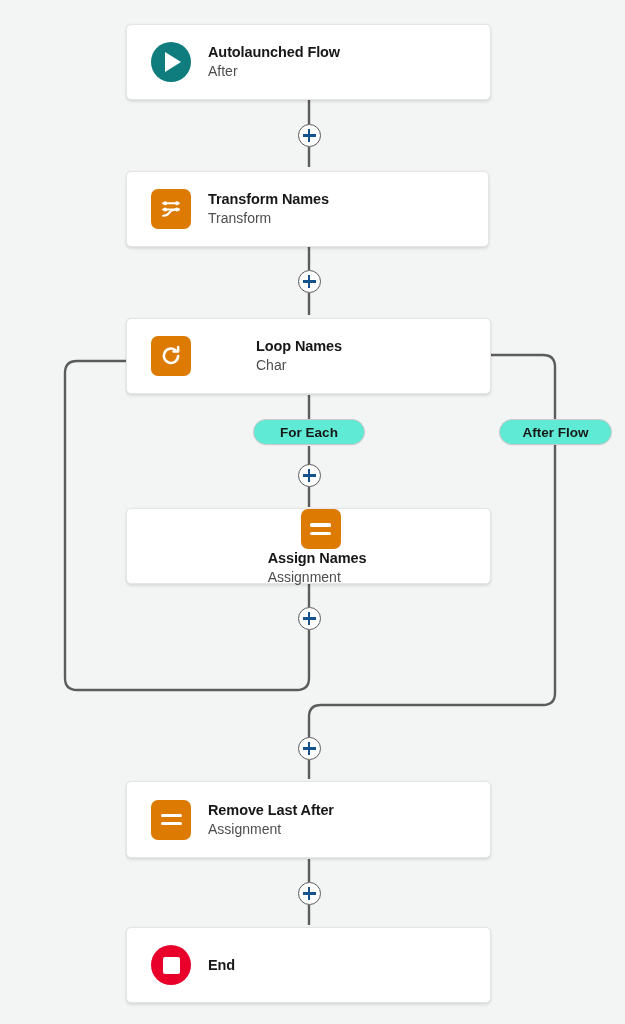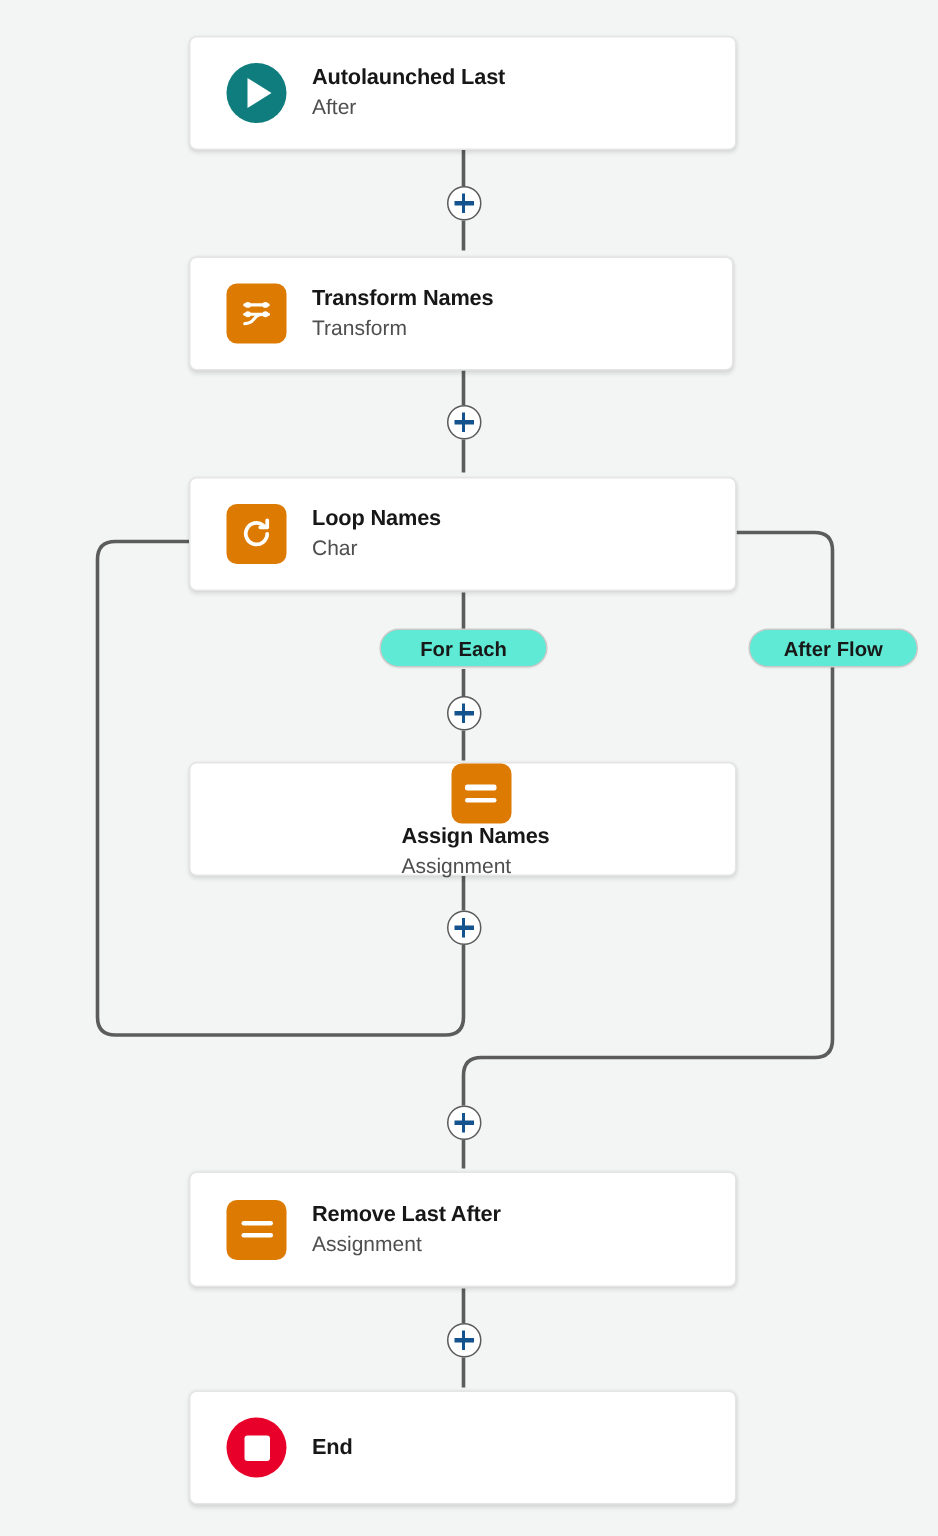--- a/index.html
+++ b/index.html
@@ -113,21 +113,21 @@
     </g>
   </svg>
 
   <div class="node" style="left:126px;top:24px;width:365px;height:76px;">
     <div class="node-icon">
       <div class="ic-circle-teal">
           <div class="play-tri"></div>
         </div>
     </div>
     <div class="node-text">
-      <div class="node-title">Autolaunched Last</div>
+      <div class="node-title">Autolaunched Flow</div>
       <div class="node-sub">After</div>
     </div>
   </div>
 
   <div class="node" style="left:126px;top:171px;width:363px;height:76px;">
     <div class="node-icon">
       <div class="ic-sq">
         <svg width="25" height="25" viewBox="0 0 24 24" fill="none" stroke="#ffffff" stroke-width="2" stroke-linecap="round">
           <path d="M4 6 H19"></path>
           <path d="M4 12 H19"></path>
@@ -138,21 +138,21 @@
           <circle cx="17.2" cy="12" r="1.9" fill="#ffffff" stroke="none"></circle>
         </svg>
       </div>
     </div>
     <div class="node-text">
       <div class="node-title">Transform Names</div>
       <div class="node-sub">Transform</div>
     </div>
   </div>
 
-  <div class="node" style="left:126px;top:318px;width:365px;height:76px;">
+  <div class="node" style="left:126px;top:318px;width:365px;height:76px;gap:48px;">
     <div class="node-icon">
       <div class="ic-sq">
         <svg width="26" height="26" viewBox="0 0 24 24" fill="none" stroke="#ffffff" stroke-width="2.3" stroke-linecap="round">
           <path d="M18.6 11.9 A6.6 6.6 0 1 1 16.2 6.7"></path>
           <path d="M18.6 3.6 L18.6 7.9 L14.3 7.9" stroke-linejoin="round"></path>
         </svg>
       </div>
     </div>
     <div class="node-text">
       <div class="node-title">Loop Names</div>

